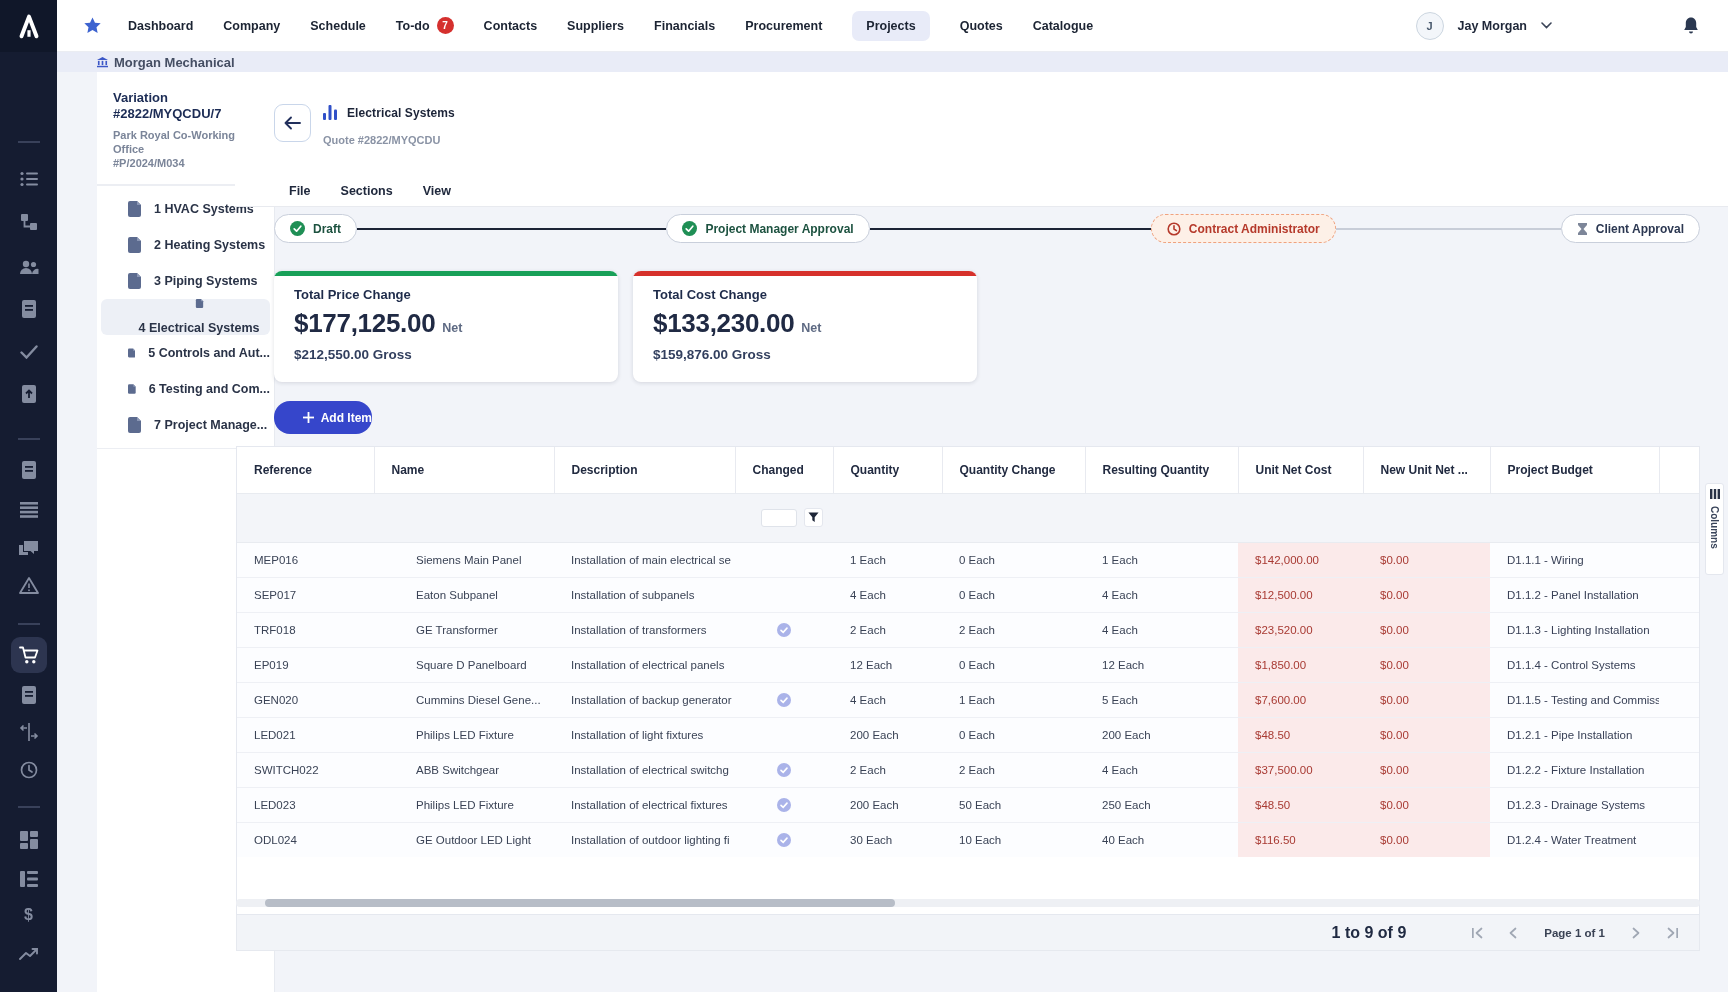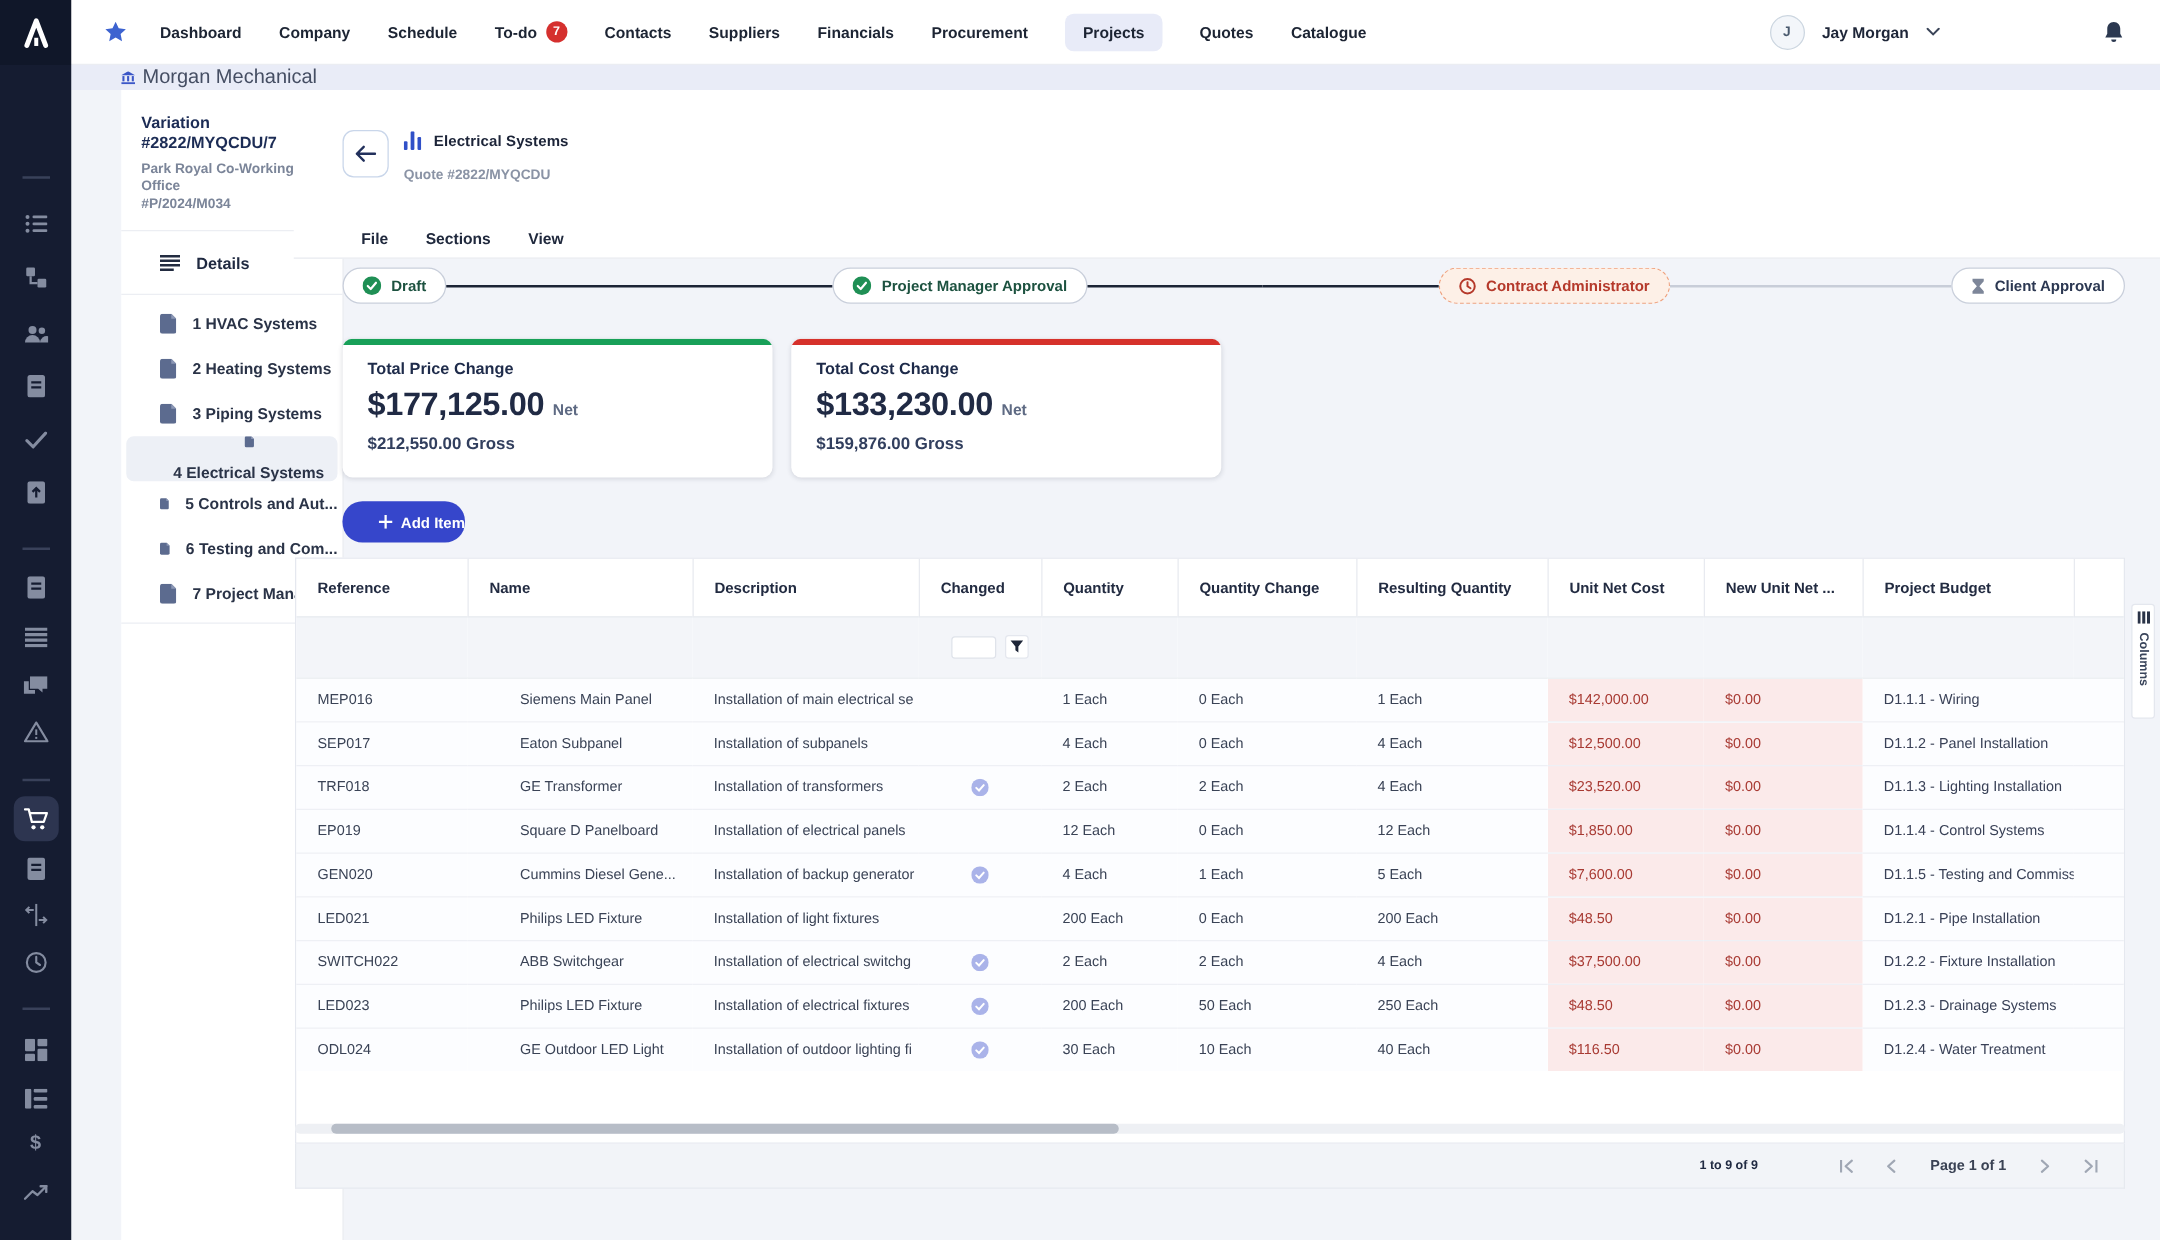--- a/index.html
+++ b/index.html
@@ -24,21 +24,21 @@
     border-radius:9px; display:flex; align-items:center; justify-content:center; padding:0 4px; }
   .top-right { margin-left:auto; display:flex; align-items:center; padding-right:28px; gap:14px; }
   .avatar { width:28px; height:28px; border-radius:50%; background:#f3f6fa; border:1px solid #ccd6e0;
     display:flex; align-items:center; justify-content:center; font-size:11px; font-weight:700; color:#49596d; }
   .user-name { font-size:12.5px; font-weight:700; color:#1e2638; }
   .bell { margin-left:116px; }
 
   
   .crumbbar { position:absolute; left:57px; top:52px; width:1671px; height:20px; background:#e9ecf7;
     display:flex; align-items:center; padding-left:40px; gap:6px; }
-  .crumb-text { font-size:16px; font-weight:400; color:#454e63; }
+  .crumb-text { font-size:13px; font-weight:700; color:#454e63; }
 
   
   .rail { position:absolute; left:0; top:52px; width:57px; height:940px; background:#151c31; }
   .rail .ric { position:absolute; left:50%; transform:translateX(-50%); width:22px; height:22px;
     display:flex; align-items:center; justify-content:center; color:#848ca0; }
   .rail .rdiv { position:absolute; left:50%; transform:translateX(-50%); width:22px; height:0;
     border-top:2px solid #39415a; }
   .rail .sel { width:36px; height:36px; background:#2d3550; border-radius:9px; }
   .dollar-glyph { font-size:16px; font-weight:700; color:#848ca0; }
 
@@ -116,21 +116,21 @@
   .chk { display:inline-flex; vertical-align:middle; }
   td.c-money { background:#fbeaea; color:#a83a33; padding-right:16px; }
   td.c-bud { color:#394157; }
 
   
   .hscroll-track { position:absolute; left:236px; top:899px; width:1464px; height:8px; background:#eef0f4; border-radius:4px; }
   .hscroll-thumb { position:absolute; left:29px; top:0; width:630px; height:8px; background:#b7bdc7; border-radius:4px; cursor:grab; }
   .tfooter { position:absolute; left:236px; top:915px; width:1464px; height:36px; background:#f2f4f8;
     border:1px solid #e6e9ef; border-top:none; display:flex; align-items:center; justify-content:flex-end;
     padding-right:16px; gap:14px; }
-  .range-text { font-size:10px; font-weight:700; color:#202a42; margin-right:46px; }
+  .range-text { font-size:16px; font-weight:700; color:#202a42; margin-right:46px; }
   .pg-btn { width:22px; height:22px; display:flex; align-items:center; justify-content:center; cursor:pointer; }
   .page-text { font-size:11.5px; font-weight:600; color:#3a4254; margin:0 6px; }
 
   
   .columns-strip { position:absolute; left:1705px; top:483px; width:19px; height:92px; background:#fff;
     border:1px solid #e4e7ee; border-radius:3px; display:flex; flex-direction:column; align-items:center;
     padding-top:5px; gap:7px; cursor:pointer; }
   .col-vtext { writing-mode:vertical-rl; font-size:10px; font-weight:600; color:#39445a; }
 </style>
 </head>
@@ -322,29 +322,20 @@
 
 <div class="sidebar">
   <div class="sb-head">
     <div class="sb-title">Variation #2822/MYQCDU/7</div>
     <div class="sb-sub">
       <div>Park Royal Co-Working Office</div>
       <div>#P/2024/M034</div>
     </div>
   </div>
   <div class="sb-div"></div>
-  <div class="sb-details">
-    <svg width="16" height="13" viewBox="0 0 16 13">
-        <rect x="0" y="0" width="16" height="2" fill="#222b40"></rect>
-        <rect x="0" y="3.6" width="16" height="2" fill="#222b40"></rect>
-        <rect x="0" y="7.2" width="16" height="2" fill="#222b40"></rect>
-        <rect x="0" y="10.8" width="11" height="2" fill="#222b40"></rect>
-      </svg>
-    <span>Details</span>
-  </div>
   <div class="sb-div"></div>
   <div style="padding:5px 0;">
     <div class="sb-item">
       <svg width="13" height="16" viewBox="0 0 13 16">
           <path d="M0 2 a2 2 0 0 1 2 -2 L9 0 L13 4 L13 14 a2 2 0 0 1 -2 2 L2 16 a2 2 0 0 1 -2 -2 Z" fill="#5c6b8f"></path>
           <path d="M9 0 L9 4 L13 4" fill="#8b97b5"></path>
         </svg>
       <span>1 HVAC Systems</span>
     </div>
     <div class="sb-item">

